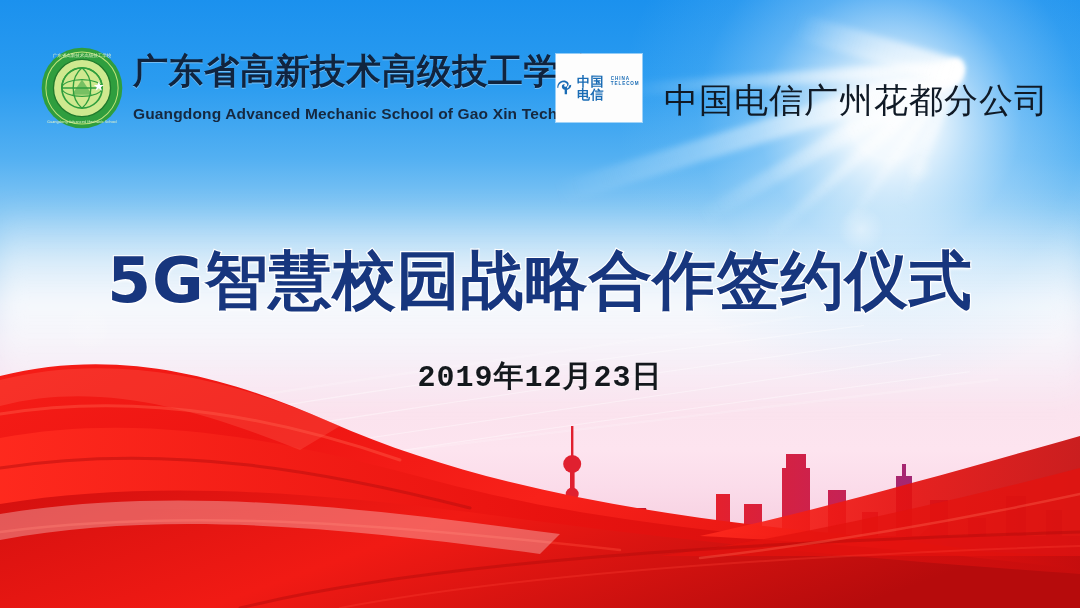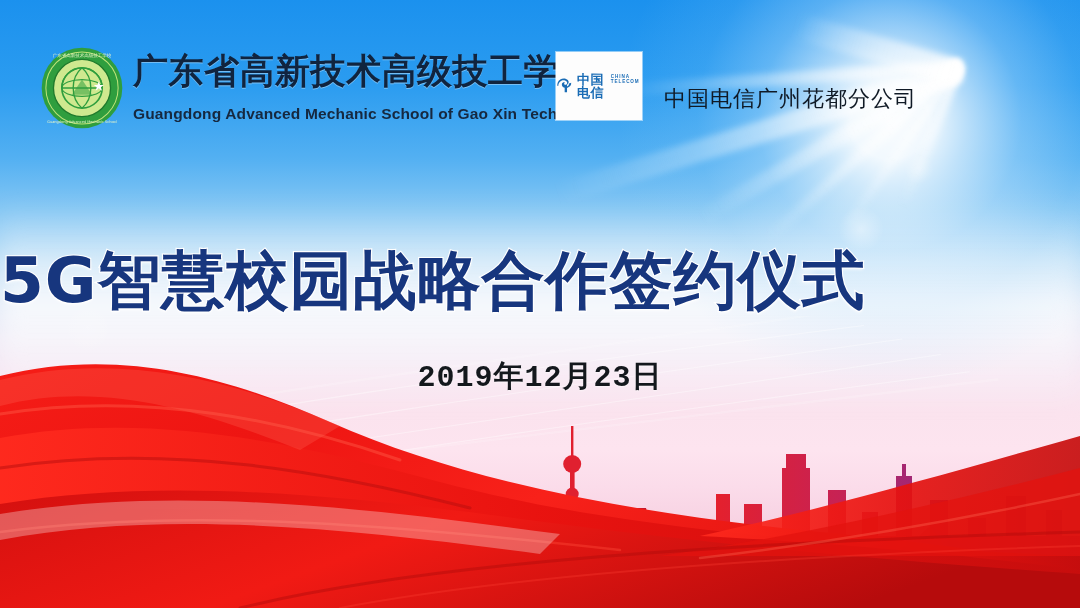--- a/index.html
+++ b/index.html
@@ -103,29 +103,30 @@
     font-size:13px;font-weight:bold;color:#1a6cb5;letter-spacing:.5px;
     font-family:"DejaVu Sans","Liberation Sans",sans-serif;
   }
   .tl-en{
     font-size:4.6px;font-weight:bold;color:#1a6cb5;letter-spacing:.9px;
     margin-top:2px;
     font-family:"Liberation Sans",sans-serif;
   }
   .telecom-name{
     margin-left:22px;
-    font-size:22px;font-weight:normal;color:#101a26;
+    font-size:34px;font-weight:normal;color:#101a26;
     letter-spacing:1px;white-space:nowrap;
     font-family:"DejaVu Sans","Liberation Sans",sans-serif;
     margin-top:26px;
   }
 
   
   .title-wrap{
     position:absolute;left:0;right:0;top:248px;
+    text-align:center;
   }
   .main-title{
     display:inline-block;
     font-size:63px;font-weight:bold;
     color:#17367e;
     letter-spacing:1px;
     font-family:"DejaVu Sans","Liberation Sans",sans-serif;
     -webkit-text-stroke:2.2px #ffffff;
     paint-order:stroke fill;
     text-shadow:0 2px 3px rgba(255,255,255,.75);

